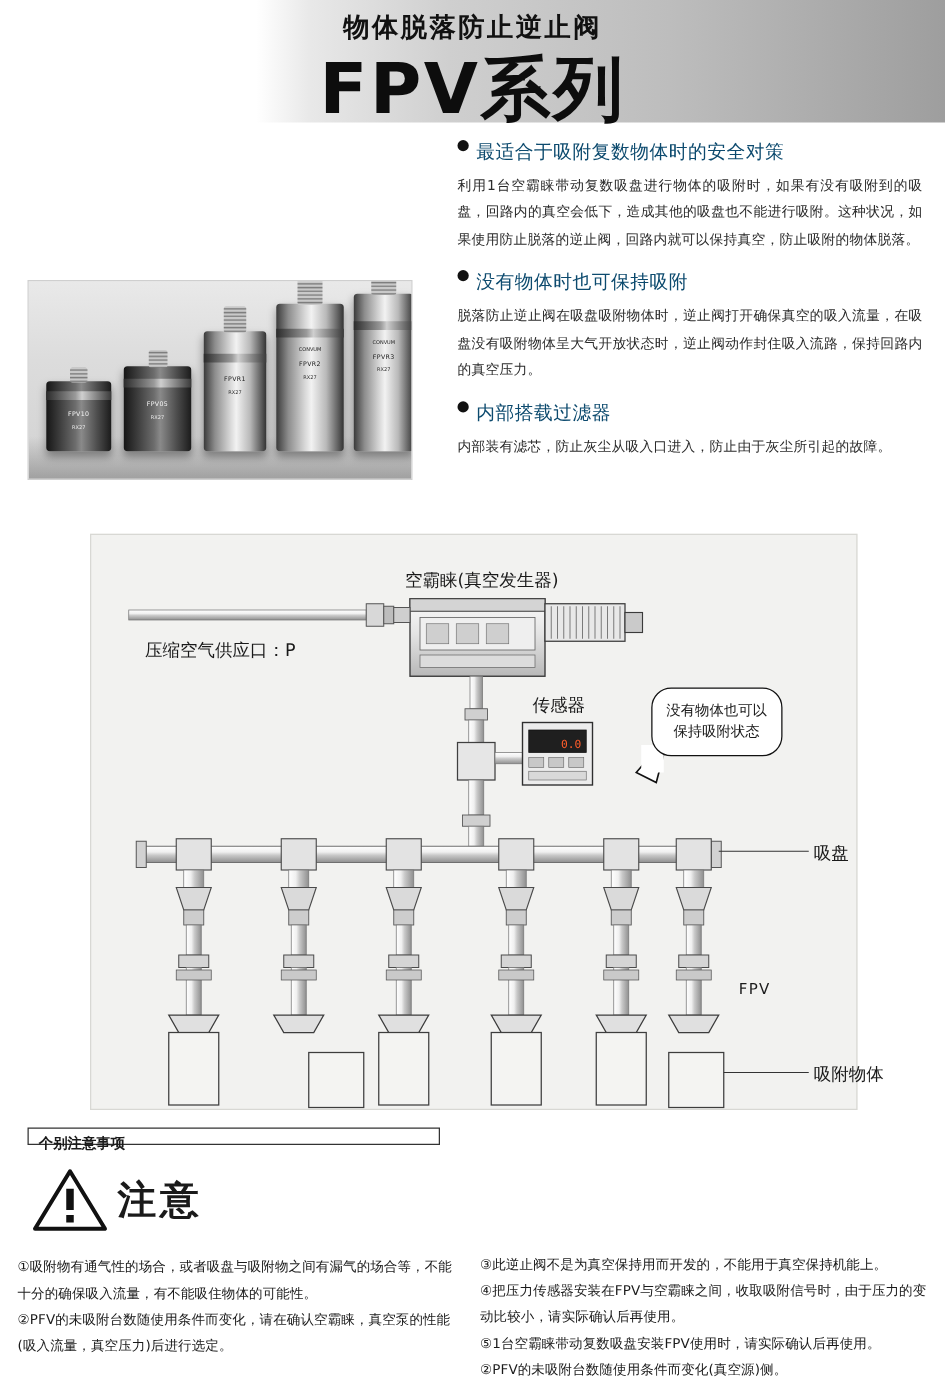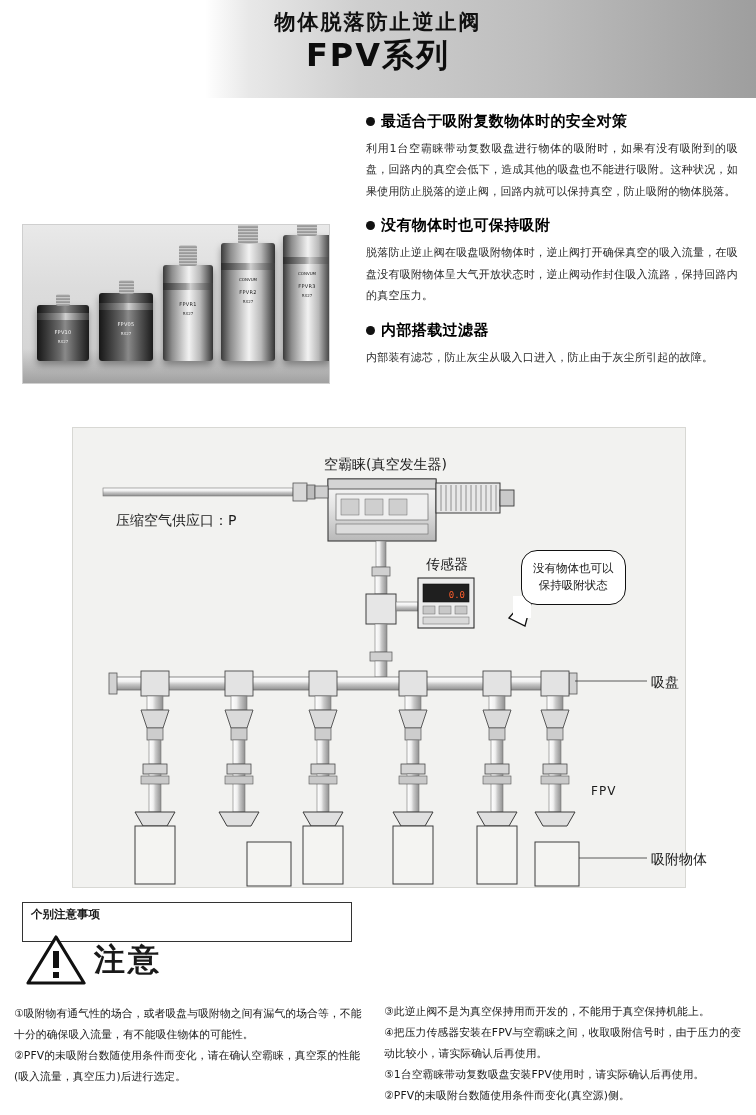--- a/index.html
+++ b/index.html
@@ -39,21 +39,21 @@
     font-size: 21px;
     font-weight: bold;
     letter-spacing: 2px;
     color: #111;
   }
   .header-title {
     position: absolute;
     left: 0; top: 34px;
     width: 100%;
     text-align: center;
-    font-size: 32px;
+    font-size: 56px;
     font-weight: bold;
     letter-spacing: 2px;
     color: #0d0d0d;
     font-family: "DejaVu Sans", "Liberation Sans", sans-serif;
   }
 
   
   .photo {
     position: absolute;
     left: 22px;
@@ -107,24 +107,23 @@
 
   
   .rcol {
     position: absolute;
     left: 366px;
     top: 112px;
     width: 372px;
   }
   .bullet-head {
     display: flex;
-    align-items: center;
     font-size: 15px;
-    font-weight: bold;
-    color: #000000;
+    font-weight: normal;
+    color: #0c4a6e;
     margin: 0 0 7px 0;
     letter-spacing: .4px;
   }
   .bullet-head .dot {
     display: inline-block;
     width: 9px; height: 9px;
     border-radius: 50%;
     background: #111;
     margin-right: 6px;
     flex: none;
@@ -170,21 +169,21 @@
     text-align: center;
     white-space: nowrap;
   }
 
   
   .notes-head {
     position: absolute;
     left: 22px;
     top: 902px;
     width: 330px;
-    height: 40px;
+    height: 14px;
     border: 1px solid #333;
     font-size: 11.5px;
     font-weight: bold;
     line-height: 22px;
     padding-left: 8px;
     box-sizing: border-box;
   }
   .caution-row {
     position: absolute;
     left: 26px;

